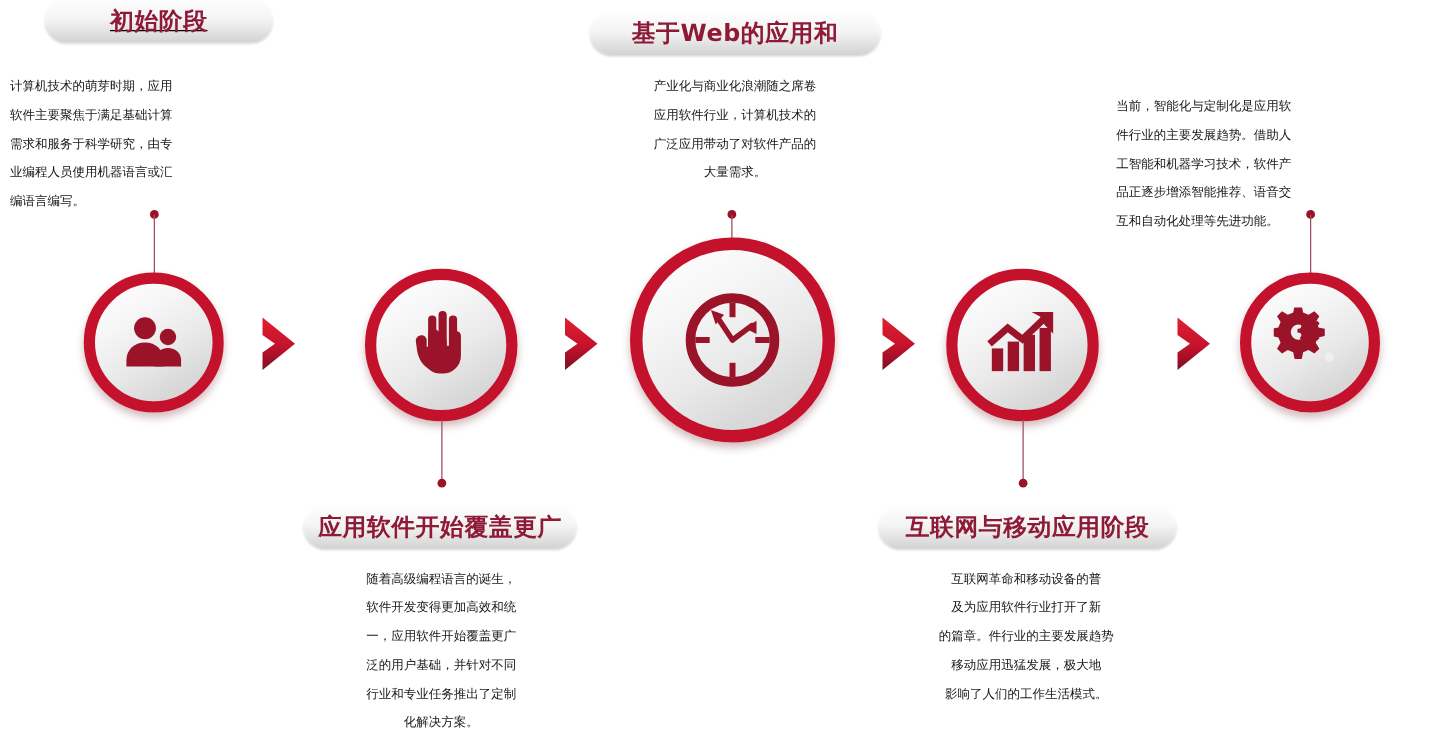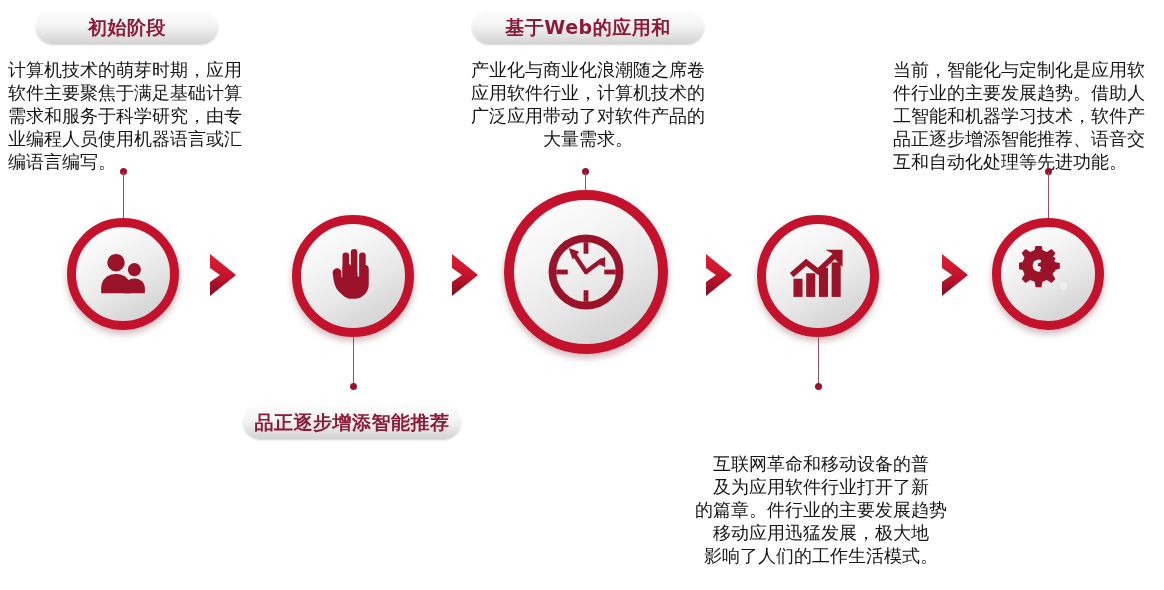--- a/index.html
+++ b/index.html
@@ -40,21 +40,21 @@
     font-weight: bold;
     color: #8e1a37;
     white-space: nowrap;
     letter-spacing: 0.5px;
     line-height: 1;
   }
 
   
   .para {
     position: absolute;
-    font-size: 18px;
+    font-size: 10px;
     line-height: 23px;
     color: #161616;
     text-align: center;
     white-space: pre-line;
   }
   .para.left-align { text-align: left; }
 
   
   .conn {
     position: absolute;
@@ -88,21 +88,21 @@
   .chev {
     position: absolute;
   }
   .chev svg { display: block; }
 </style>
 </head>
 <body>
 
 <div id="stage">
 
-  <div class="pill" style="left:36px; top:10px; width:182px;">
+  <div class="pill" style="left:36px; top:0; width:182px;text-decoration:underline;">
     <span class="pill-text">初始阶段</span>
   </div>
 
   <div class="para left-align" style="left:8px; top:58px; width:250px;">计算机技术的萌芽时期，应用
 软件主要聚焦于满足基础计算
 需求和服务于科学研究，由专
 业编程人员使用机器语言或汇
 编语言编写。</div>
 
   <div class="conn-dot" style="left:120px; top:168px;"></div>
@@ -146,23 +146,29 @@
           <path d="M14 24c-3.2 0-5.6 2.7-5.2 5.8l1 7.6c.9 6.8 4 12.5 9.2 16.5l3.1 2.4c2.4 1.8 5.3 2.8 8.3 2.8h3.3c9 0 16.3-7.3 16.3-16.3V24.5c0-2.2-1.8-4-4-4s-4 1.8-4 4v9.2h-5V30c0-3.3-2.7-6-6-6h-0.3V24c0-3-2.4-5.4-5.4-5.4S19.9 21 19.9 24v10.5h-1.2V28.6c0-2.6-2.1-4.6-4.7-4.6z"></path>
         </g>
       </svg>
     </span>
   </div>
 
   <div class="conn" style="left:353px; top:336px; height:48px;"></div>
   <div class="conn-dot" style="left:350px; top:383px;"></div>
 
   <div class="pill" style="left:243px; top:405px; width:218px;">
-    <span class="pill-text">品正逐步增添智能推荐</span>
-  </div>
-
+    <span class="pill-text">应用软件开始覆盖更广</span>
+  </div>
+
+  <div class="para" style="left:222px; top:452px; width:262px;">随着高级编程语言的诞生，
+软件开发变得更加高效和统
+一，应用软件开始覆盖更广
+泛的用户基础，并针对不同
+行业和专业任务推出了定制
+化解决方案。</div>
 
   <div class="chev" style="left:448px; top:252px;">
     <span>
       <svg width="36" height="46" viewBox="0 0 36 46">
         <defs>
           <linearGradient id="cg2" x1="0" y1="0" x2="0" y2="1">
             <stop offset="0%" stop-color="#e02030"></stop>
             <stop offset="55%" stop-color="#c4122c"></stop>
             <stop offset="100%" stop-color="#7d0f20"></stop>
           </linearGradient>
@@ -226,20 +232,23 @@
           <path d="M4 30 L20 16 L33 26 L54 6" fill="none" stroke="#9b1329" stroke-width="6" stroke-linejoin="miter"></path>
           <path d="M41 2 L60 2 L60 21 L52.5 13.5 L48.5 6 Z" fill="#9b1329"></path>
         </g>
       </svg>
     </span>
   </div>
 
   <div class="conn" style="left:818px; top:336px; height:48px;"></div>
   <div class="conn-dot" style="left:815px; top:383px;"></div>
 
+  <div class="pill" style="left:703px; top:405px; width:238px;">
+    <span class="pill-text">互联网与移动应用阶段</span>
+  </div>
 
   <div class="para" style="left:688px; top:452px; width:266px;">互联网革命和移动设备的普
 及为应用软件行业打开了新
 的篇章。件行业的主要发展趋势
 移动应用迅猛发展，极大地
 影响了人们的工作生活模式。</div>
 
   <div class="chev" style="left:938px; top:252px;">
     <span>
       <svg width="36" height="46" viewBox="0 0 36 46">
@@ -249,21 +258,21 @@
             <stop offset="55%" stop-color="#c4122c"></stop>
             <stop offset="100%" stop-color="#7d0f20"></stop>
           </linearGradient>
         </defs>
         <path d="M4 2 L30 23 L4 44 L4 30 L14 23 L4 16 Z" fill="url(#cg4)"></path>
       </svg>
     </span>
   </div>
 
 
-  <div class="para left-align" style="left:893px; top:58px; width:268px;">当前，智能化与定制化是应用软
+  <div class="para left-align" style="left:893px; top:74px; width:268px;">当前，智能化与定制化是应用软
 件行业的主要发展趋势。借助人
 工智能和机器学习技术，软件产
 品正逐步增添智能推荐、语音交
 互和自动化处理等先进功能。</div>
 
   <div class="conn-dot" style="left:1045px; top:168px;"></div>
   <div class="conn" style="left:1048px; top:172px; height:50px;"></div>
 
   <div class="circle small" style="left:992px; top:218px; width:112px; height:112px;">
     <span>

